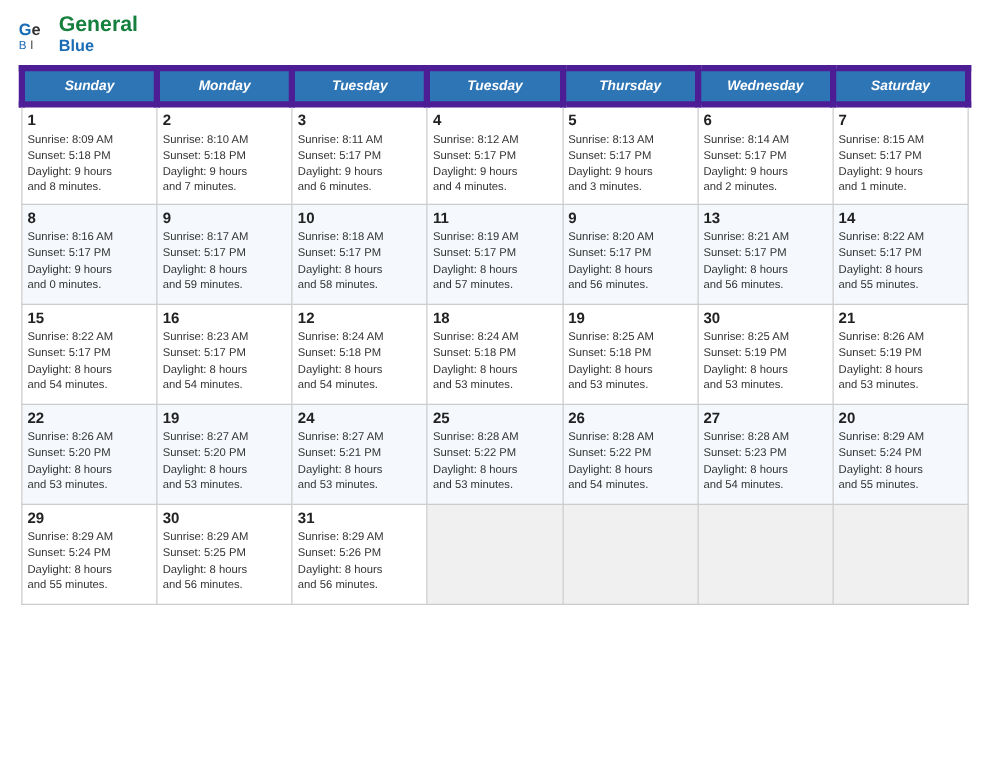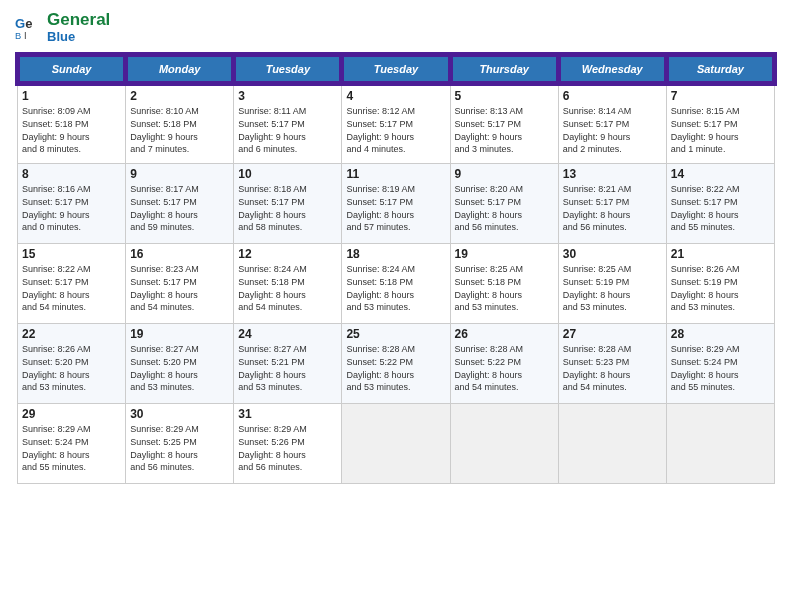--- a/index.html
+++ b/index.html
@@ -230,21 +230,21 @@
           </td>
           <td>
             <span class="day-num">26</span>
             <div class="day-info">Sunrise: 8:28 AM<br>Sunset: 5:22 PM<br>Daylight: 8 hours<br>and 54 minutes.</div>
           </td>
           <td>
             <span class="day-num">27</span>
             <div class="day-info">Sunrise: 8:28 AM<br>Sunset: 5:23 PM<br>Daylight: 8 hours<br>and 54 minutes.</div>
           </td>
           <td>
-            <span class="day-num">28</span>
+            <span class="day-num">20</span>
             <div class="day-info">Sunrise: 8:29 AM<br>Sunset: 5:24 PM<br>Daylight: 8 hours<br>and 55 minutes.</div>
           </td>
         </tr>
         <tr>
           <td>
             <span class="day-num">29</span>
             <div class="day-info">Sunrise: 8:29 AM<br>Sunset: 5:24 PM<br>Daylight: 8 hours<br>and 55 minutes.</div>
           </td>
           <td>
             <span class="day-num">30</span>

